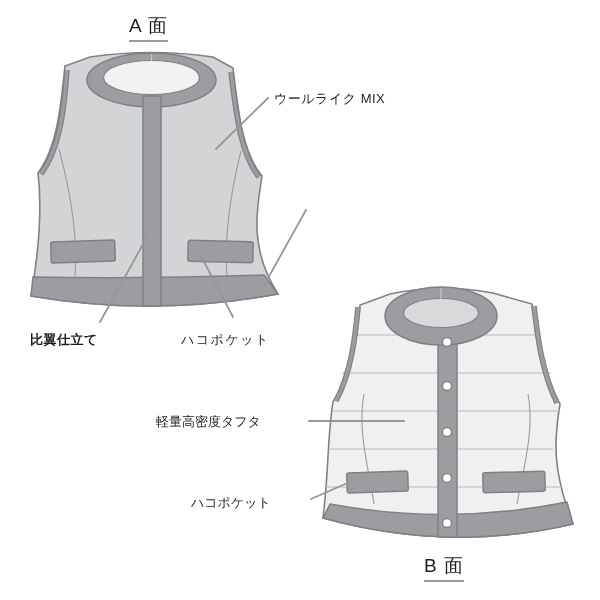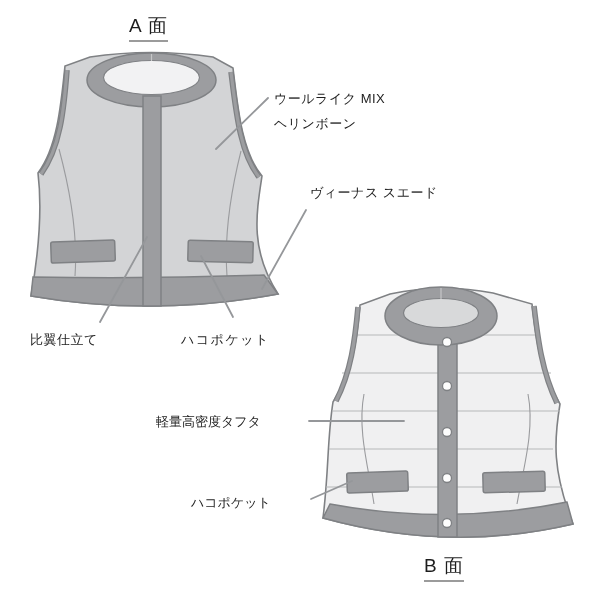--- a/index.html
+++ b/index.html
@@ -134,28 +134,26 @@
       <line class="leader" x1="311" y1="499" x2="352" y2="481"></line>
     </g>
   </svg>
 
   <div class="title" style="left:129px;top:15px;text-align:center;">A 面</div>
 
   <div class="title" style="left:424px;top:555px;">B 面</div>
 
   <div class="label" style="left:274px;top:86px;">
     <div>ウールライク MIX</div>
-    <div>ヘリンボーン</div>
   </div>
 
   <div class="label" style="left:310px;top:180px;">
-    <div>ヴィーナス スエード</div>
   </div>
 
-  <div class="label" style="left:30px;top:327px;">比翼仕立て</div>
+  <div class="label" style="left:30px;top:327px;font-weight:bold;">比翼仕立て</div>
 
   <div class="label" style="left:181px;top:327px;letter-spacing:1.5px;">ハコポケット</div>
 
   <div class="label" style="left:156px;top:409px;letter-spacing:0;">軽量高密度タフタ</div>
 
   <div class="label" style="left:191px;top:490px;letter-spacing:0;">ハコポケット</div>
 
 </div>
 
 </body></html>

